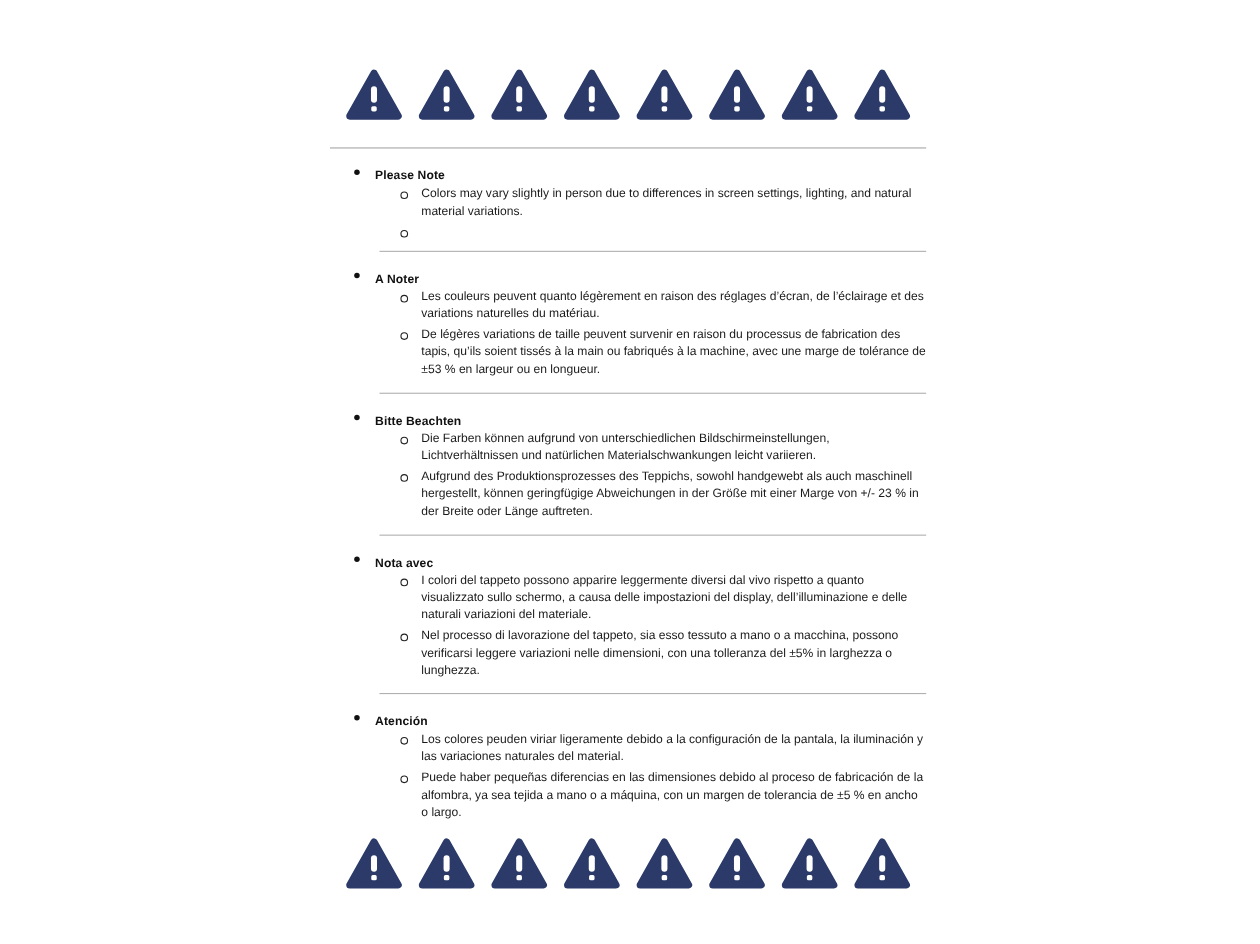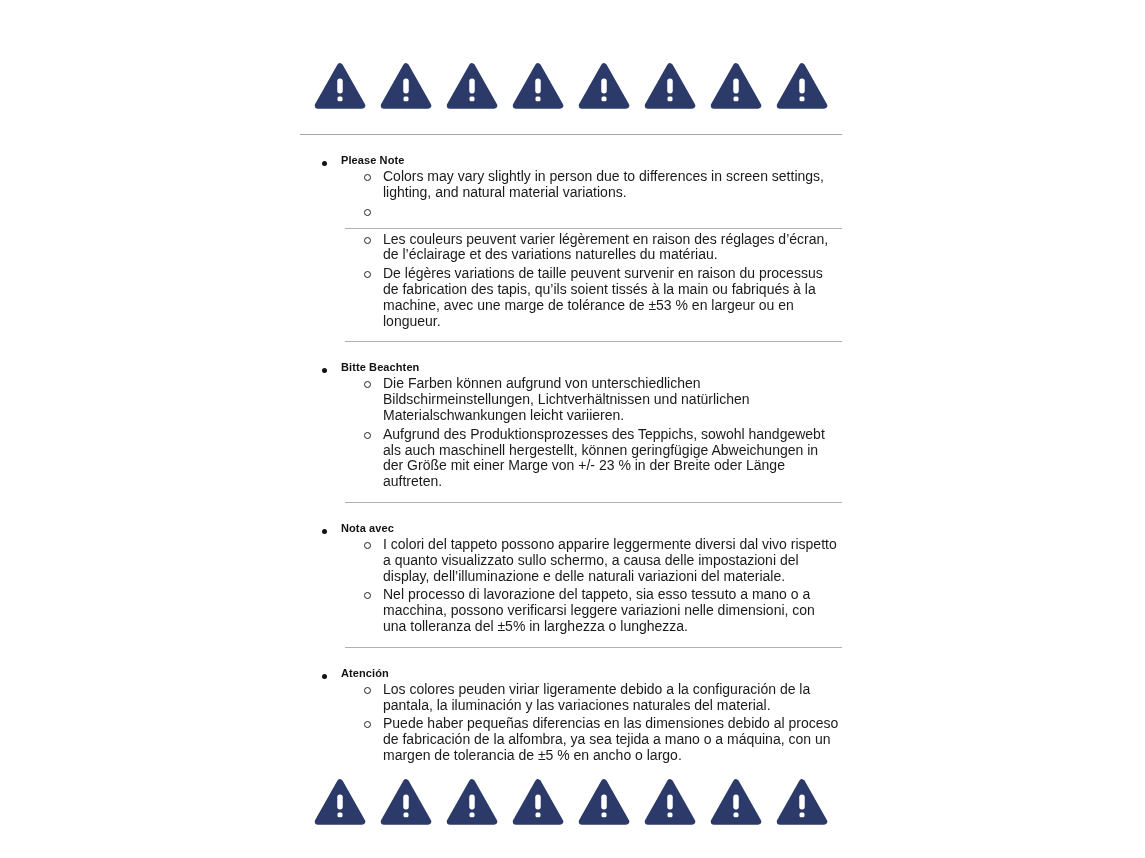--- a/index.html
+++ b/index.html
@@ -33,21 +33,21 @@
   .tri { display: inline-block; line-height: 0; }
   .tri svg { width: 52px; height: 48px; display: block; }
   .rule-top {
     border: none;
     border-top: 1px solid #a6a6a6;
     margin: 24px 0 0 0;
   }
   .note-section { margin: 0; }
   .h-row {
     display: flex;
-    align-items: flex-end;
+    align-items: flex-start;
     margin-top: 19px;
   }
   .bullet1 {
     flex: none;
     width: 5px;
     height: 5px;
     border-radius: 50%;
     background: #111111;
     margin-left: 22px;
   }
@@ -72,21 +72,21 @@
     width: 5px;
     height: 5px;
     border: 1px solid #222222;
     border-radius: 50%;
     margin-left: 64px;
     margin-top: 5px;
   }
   .sub-text {
     margin: 0 0 0 12px;
     width: 459px;
-    font-size: 14px;
+    font-size: 11px;
     line-height: 15.8px;
     color: #1a1a1a;
   }
   .rule-section {
     border: none;
     border-top: 1px solid #b0b0b0;
     margin: 12px 0 0 45px;
   }
 </style>
 </head>
@@ -176,24 +176,28 @@
   </li>
 
   <li class="sub-item">
     <span class="bullet2"></span>
   </li>
 </ul>
     <hr class="rule-section">
   </section>
 
   <section class="note-section">
-    <ul class="subs">
-  <li class="sub-item">
-    <span class="bullet2"></span>
-    <p class="sub-text">Les couleurs peuvent varier légèrement en raison des réglages d’écran, de l’éclairage et des variations naturelles du matériau.</p>
+    <div class="h-row">
+      <span class="bullet1"></span>
+      <h3 class="heading">A Noter</h3>
+    </div>
+    <ul class="subs">
+  <li class="sub-item">
+    <span class="bullet2"></span>
+    <p class="sub-text">Les couleurs peuvent quanto légèrement en raison des réglages d’écran, de l’éclairage et des variations naturelles du matériau.</p>
   </li>
 
   <li class="sub-item">
     <span class="bullet2"></span>
     <p class="sub-text">De légères variations de taille peuvent survenir en raison du processus de fabrication des tapis, qu’ils soient tissés à la main ou fabriqués à la machine, avec une marge de tolérance de ±53 % en largeur ou en longueur.</p>
   </li>
 </ul>
     <hr class="rule-section">
   </section>
 

